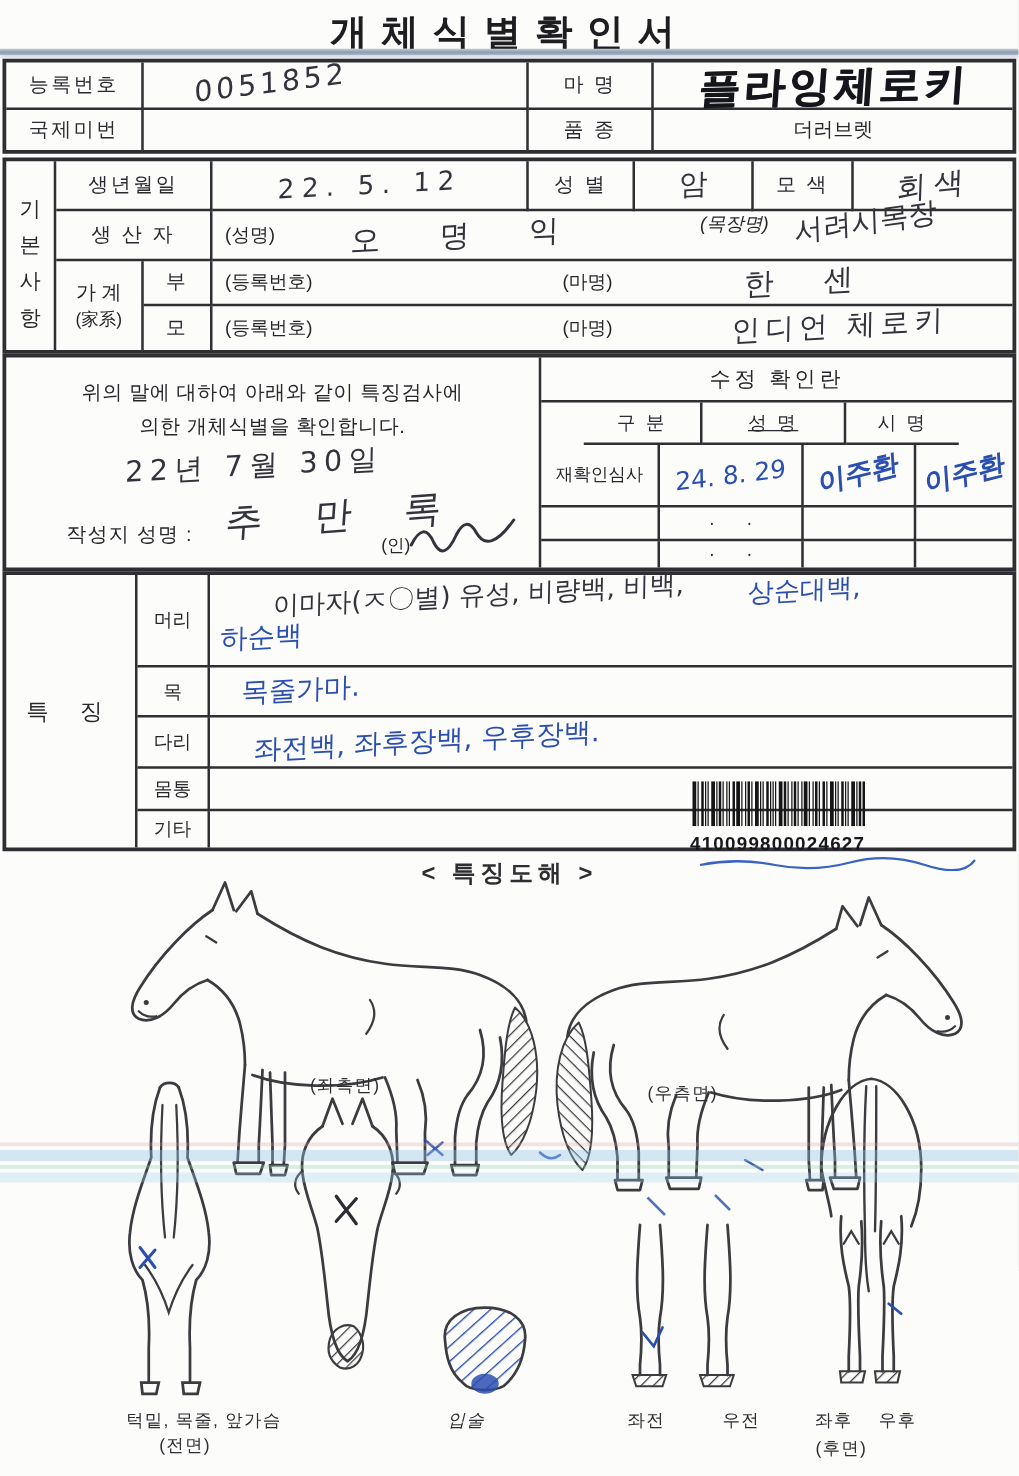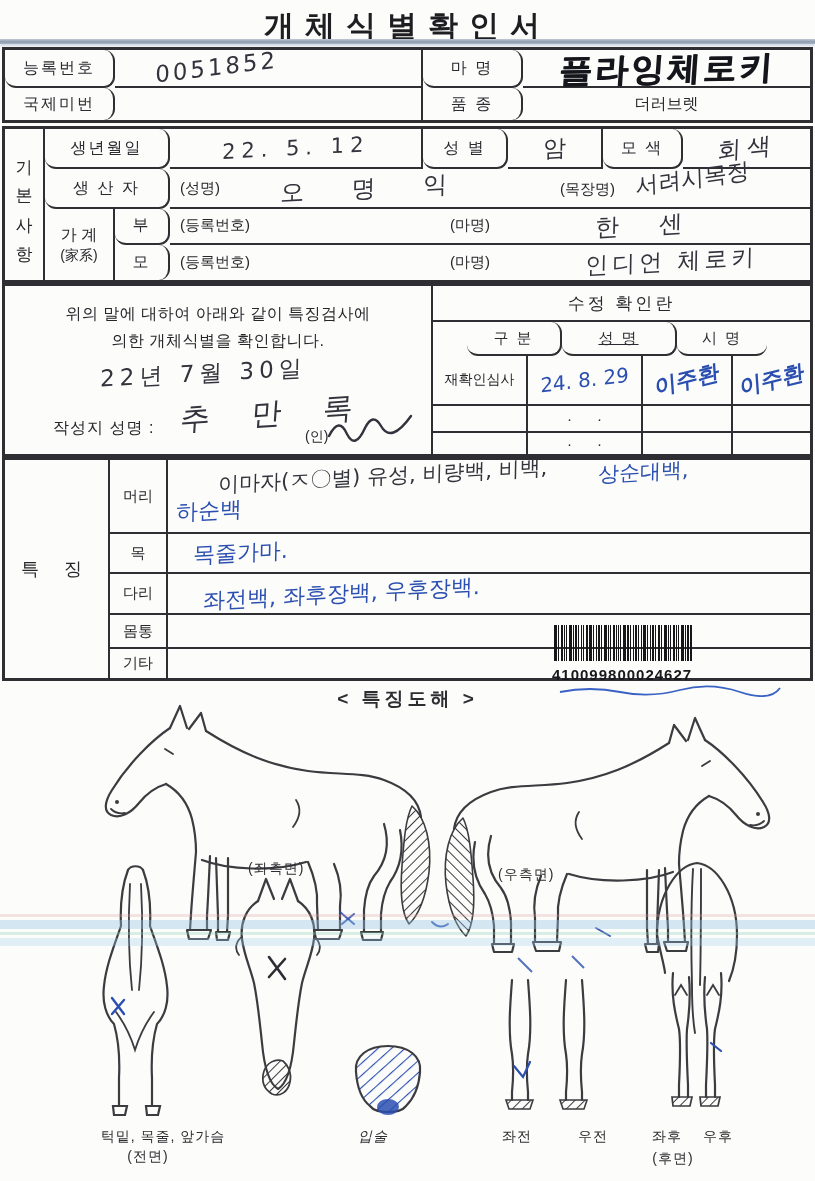--- a/index.html
+++ b/index.html
@@ -11,21 +11,21 @@
   .title-rule{position:absolute;top:39px;left:0;width:100%;height:5px;
               background:linear-gradient(180deg,#c3ccd6,#8d9cb0 55%,#aab6c6);
               box-shadow:0 2px 3px rgba(120,150,190,.35);}
   
   .tbl{position:absolute;left:2px;width:811px;border:3px solid #2e2e33;box-sizing:border-box;background:transparent;}
   .cell{border-right:2px solid #2e2e33;border-bottom:2px solid #2e2e33;box-sizing:border-box;
         display:flex;align-items:center;justify-content:center;font-size:16px;position:relative;}
   .cell.norb{border-right:none}
   .cell.nobb{border-bottom:none}
   .cell.left{justify-content:flex-start;padding-left:10px;}
-  .lbl{letter-spacing:2px;color:#2a2a30;border-radius:11px;}
+  .lbl{letter-spacing:2px;color:#2a2a30;}
   
   .hw{font-family:"DejaVu Sans",sans-serif;color:#33333d;transform:rotate(-3deg) skewX(-4deg);
       white-space:nowrap;line-height:1;}
   .hw-blue{color:#2b4fb0;}
   .abs{position:absolute;}
   .v-label{writing-mode:vertical-rl;text-orientation:upright;letter-spacing:12px;font-size:17px;}
   .pre{white-space:pre;}
   
   .diag-label{position:absolute;font-size:14px;color:#2d2d32;letter-spacing:1px;white-space:nowrap;}
   svg.sketch{position:absolute;overflow:visible;}
@@ -108,21 +108,21 @@
         <div class="cell norb">
           <span class="hw" style="font-size:24px;letter-spacing:6px;transform:rotate(-6deg) skewX(-8deg);">회색</span>
         </div>
       </div>
 
       <div style="display:grid;grid-template-columns:125px 1fr;">
         <div class="cell lbl">생 산 자</div>
         <div class="cell norb left">
           <span style="font-size:15px;">(성명)</span>
           <span class="hw abs" style="left:110px;top:7px;font-size:24px;letter-spacing:20px;">오  명  익</span>
-          <span class="abs" style="left:390px;top:11px;font-size:15px;">(목장명)</span>
+          <span class="abs" style="left:390px;top:1px;font-size:15px;font-style:italic;">(목장명)</span>
           <span class="hw abs" style="left:465px;top:-2px;font-size:23px;transform:rotate(-8deg) skewX(-6deg);">서려시목장</span>
         </div>
       </div>
 
       <div style="display:grid;grid-template-columns:70px 55px 1fr;grid-template-rows:1fr 1fr;">
         <div class="cell nobb" style="grid-row:1/3;flex-direction:column;line-height:1.3;">
           <span>가 계</span>
           <span style="font-size:14px;">(家系)</span>
         </div>
         <div class="cell lbl">부</div>
@@ -340,21 +340,21 @@
       <path d="M596,28 l14,8"></path>
     </g>
   </svg>
 
   <div class="stripe" style="top:914px;height:3px;background:rgba(215,160,160,.28);"></div>
   <div class="stripe" style="top:920px;height:9px;background:rgba(150,195,232,.38);"></div>
   <div class="stripe" style="top:932px;height:3px;background:rgba(140,205,180,.32);"></div>
   <div class="stripe" style="top:938px;height:8px;background:rgba(160,205,240,.30);"></div>
 
   <div class="diag-label" style="left:248px;top:860px;">(좌측면)</div>
-  <div class="diag-label" style="left:498px;top:866px;">(우측면)</div>
+  <div class="diag-label" style="left:518px;top:866px;">(우측면)</div>
   <div class="diag-label" style="left:78px;top:1128px;width:170px;text-align:center;">턱밑, 목줄, 앞가슴</div>
   <div class="diag-label" style="left:78px;top:1148px;width:140px;text-align:center;">(전면)</div>
   <div class="diag-label" style="left:358px;top:1128px;font-style:italic;">입술</div>
   <div class="diag-label" style="left:502px;top:1128px;">좌전</div>
   <div class="diag-label" style="left:578px;top:1128px;">우전</div>
   <div class="diag-label" style="left:652px;top:1128px;">좌후</div>
   <div class="diag-label" style="left:703px;top:1128px;">우후</div>
   <div class="diag-label" style="left:608px;top:1150px;width:130px;text-align:center;">(후면)</div>
 
 </div>

